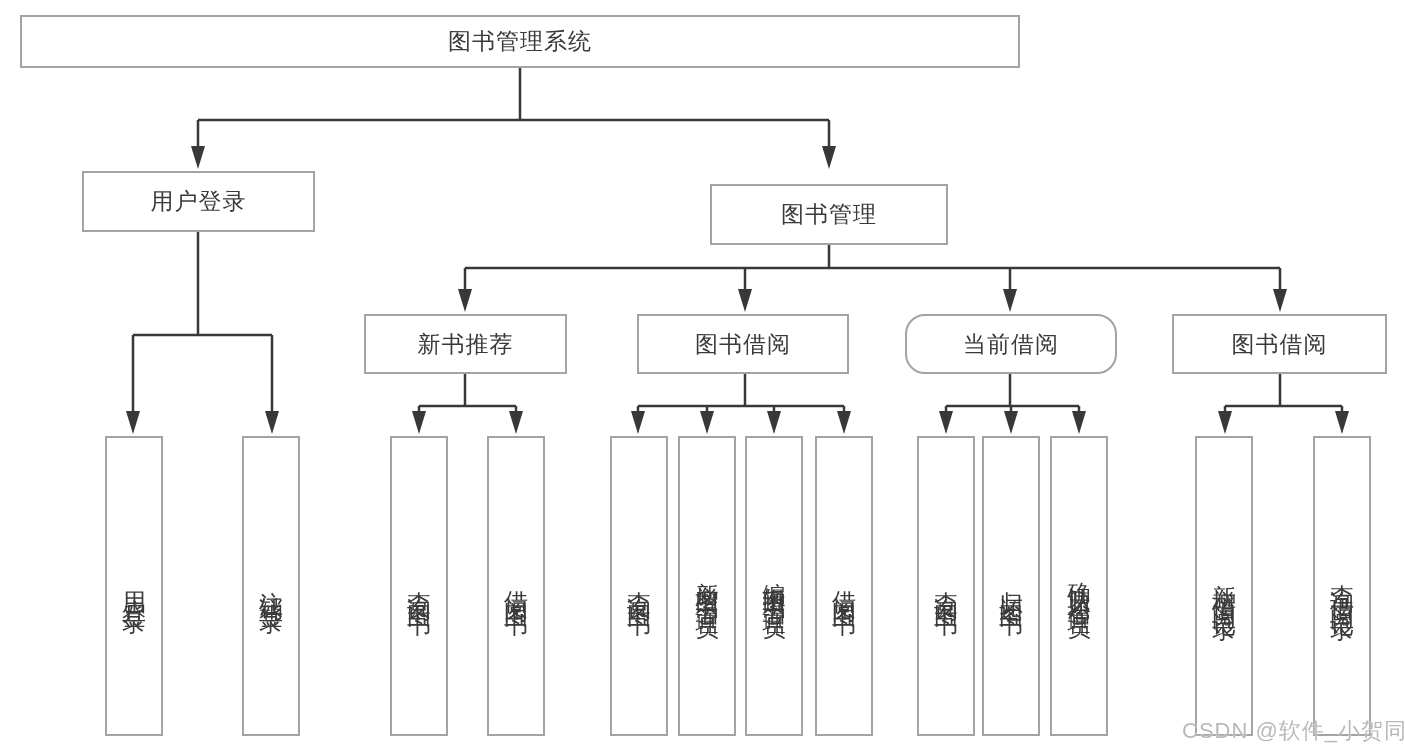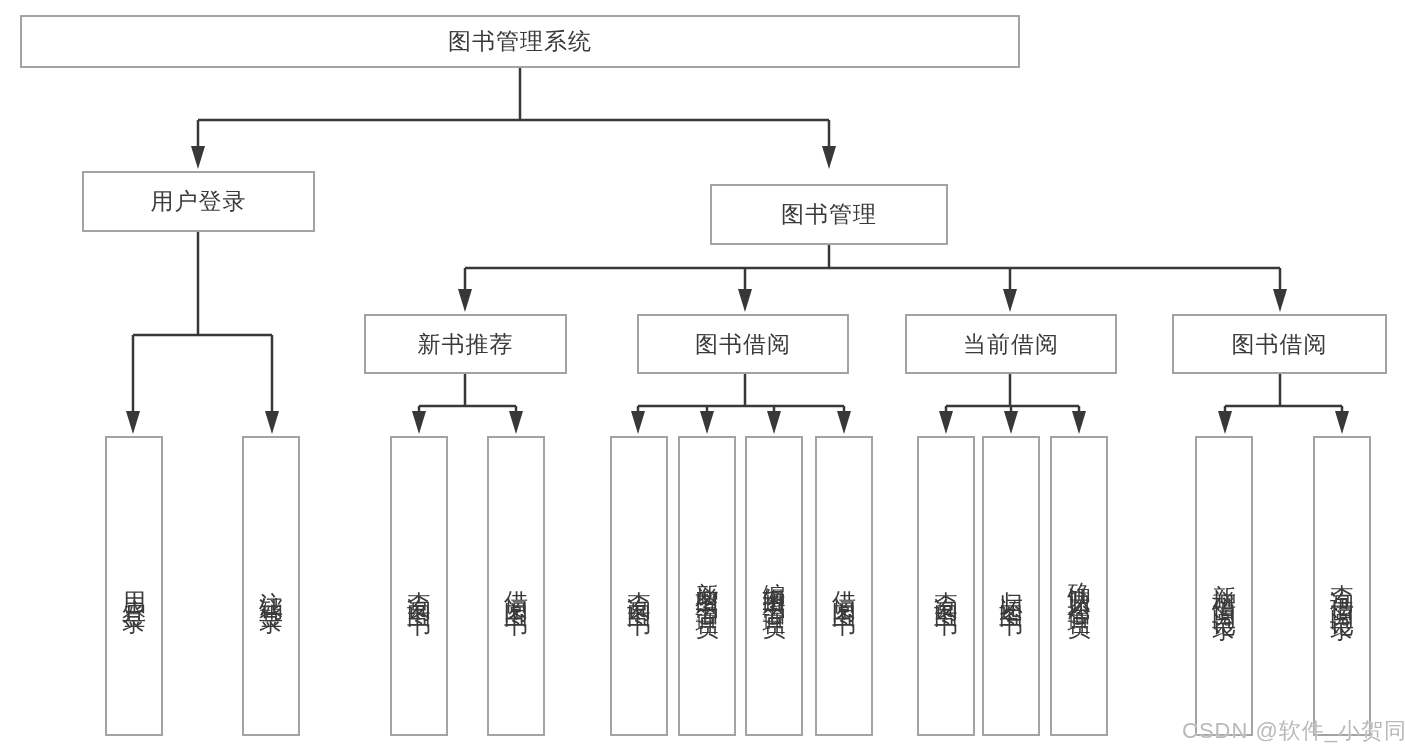--- a/index.html
+++ b/index.html
@@ -36,21 +36,21 @@
   .h-label {
     font-size: 23px;
     letter-spacing: 1px;
     white-space: nowrap;
   }
   .root-box   { left: 20px;  top: 15px;  width: 1000px; height: 53px; }
   .l2-a       { left: 82px;  top: 171px; width: 233px;  height: 61px; }
   .l2-b       { left: 710px; top: 171px; width: 238px;  height: 61px; margin-top: 13px; }
   .l3-1       { left: 364px; top: 314px; width: 203px;  height: 60px; text-align: right; }
   .l3-2       { left: 637px; top: 314px; width: 212px;  height: 60px; }
-  .l3-3       { left: 905px; top: 314px; width: 212px;  height: 60px; }
+  .l3-3       { left: 905px; top: 314px; width: 212px;  height: 60px; border-radius: 20px; }
   .l3-4       { left: 1172px;top: 314px; width: 215px;  height: 60px; }
   .leaf {
     top: 436px;
     height: 300px;
     width: 58px;
   }
   .v-label {
     writing-mode: vertical-rl;
     text-orientation: mixed;
     font-size: 24px;

